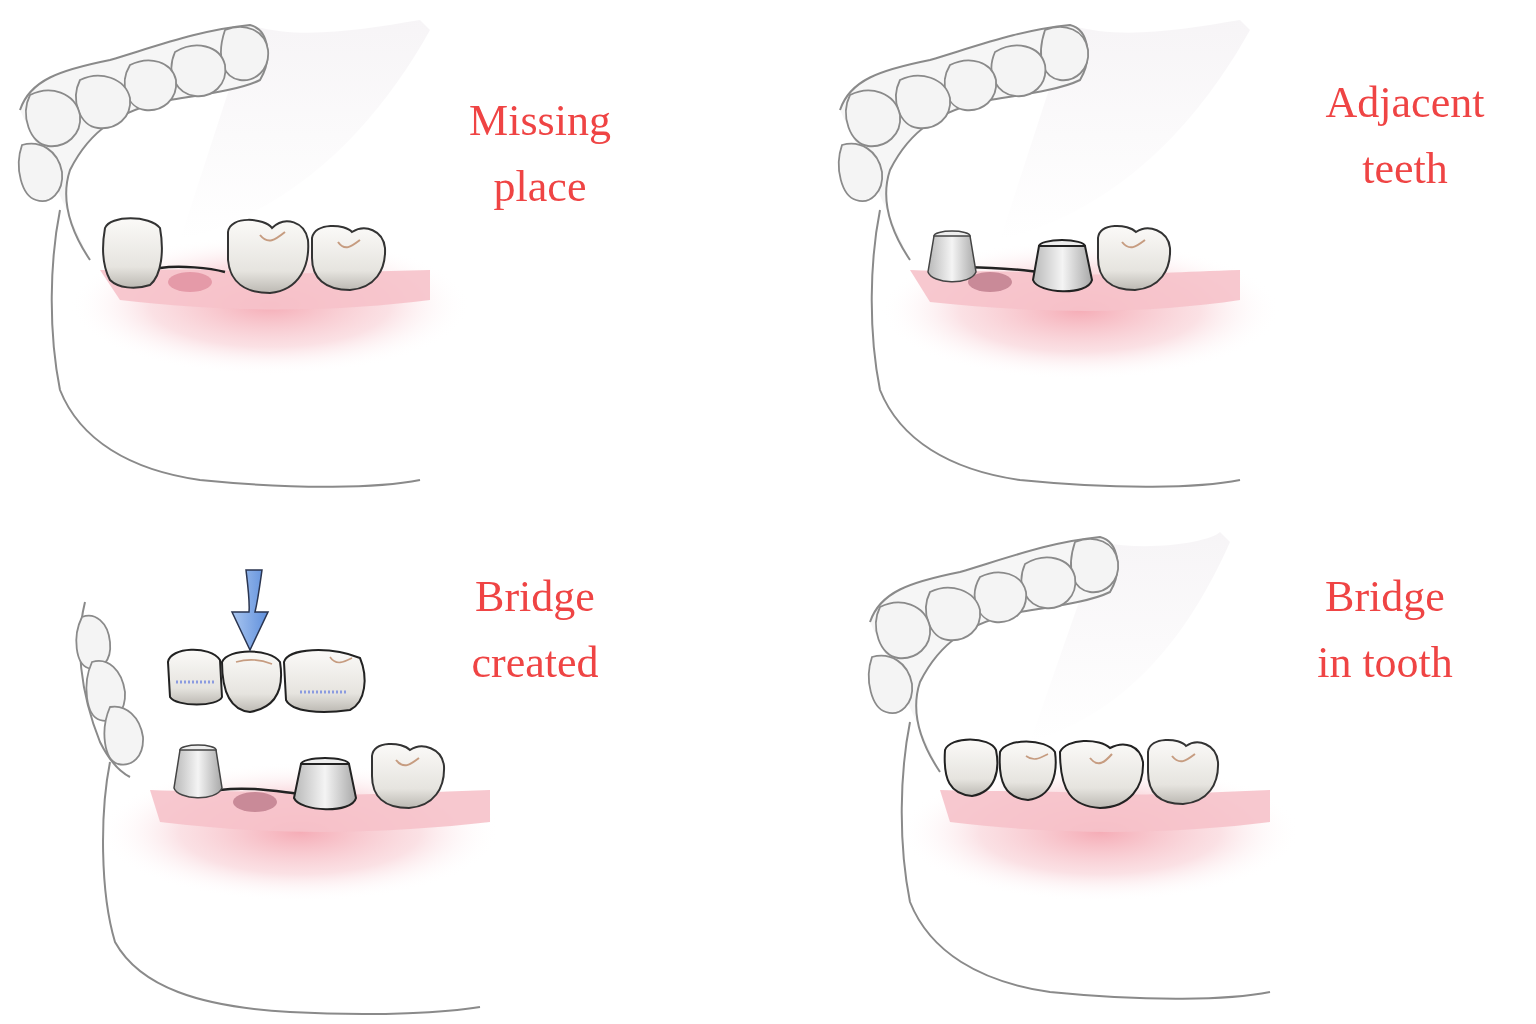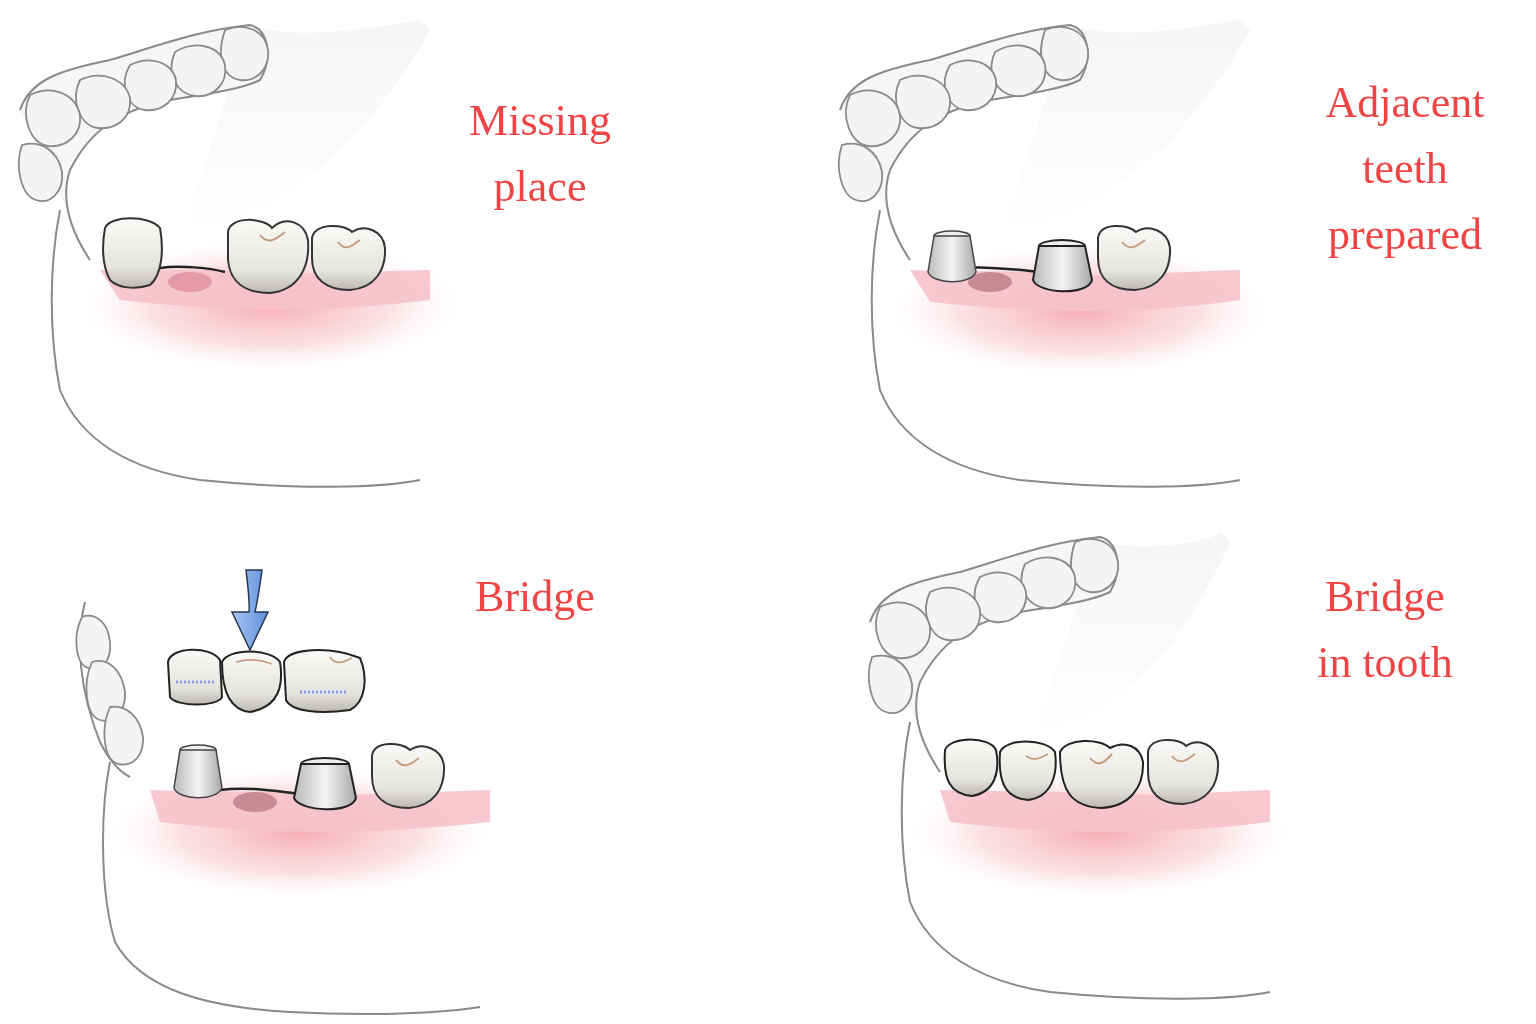--- a/index.html
+++ b/index.html
@@ -101,21 +101,20 @@
       <path d="M239,246 L233,280 C238,294 288,296 292,280 L285,246 Z" fill="url(#stumpGrad)" stroke="#222" stroke-width="2"></path>
     </g>
     <g>
       <path d="M298,238 C300,222 328,224 336,232 C348,224 368,230 370,248 C371,270 360,288 335,290 C310,290 298,278 298,258Z" fill="url(#toothGrad)" stroke="#333" stroke-width="2"></path>
       <path d="M322,242 C330,252 337,246 345,240" stroke="#c69c80" stroke-width="2" fill="none"></path>
     </g>
   </svg>
   <div class="label" style="left:480px;top:70px;width:250px;">
     <span>Adjacent</span>
     <span>teeth</span>
-    <span>prepared</span>
   </div>
 </div>
 
 <div class="panel" style="left:0;top:512px;">
   <svg width="768" height="512">
     <path d="M85,90 C75,130 80,180 100,230 C110,250 120,260 130,265" fill="none" stroke="#8a8a8a" stroke-width="2"></path>
     <g fill="#f4f4f4" stroke="#8a8a8a" stroke-width="1.8">
       <path d="M82,105 C95,100 108,110 110,130 C112,150 100,160 88,156 C76,152 72,125 82,105Z"></path>
       <path d="M92,150 C108,145 122,158 125,180 C126,200 114,212 100,208 C86,204 82,172 92,150Z"></path>
       <path d="M110,195 C126,192 140,205 143,225 C144,245 132,255 118,252 C104,248 100,218 110,195Z"></path>
@@ -145,20 +144,21 @@
       <path d="M284,150 C288,136 330,134 360,146 C368,165 366,190 350,198 C320,202 292,200 286,188 Z" fill="url(#toothGrad)" stroke="#222" stroke-width="2"></path>
       <path d="M300,180 L346,180" stroke="#8b9be0" stroke-width="3" stroke-dasharray="2 2"></path>
       <path d="M330,145 C336,154 344,150 352,146" stroke="#c69c80" stroke-width="1.6" fill="none"></path>
     </g>
     <g>
       <path d="M246,58 C248,75 250,90 249,100 L232,100 L250,138 L268,100 L255,100 C258,88 260,72 262,58 Z" fill="url(#arrowGrad)" stroke="#2a3550" stroke-width="1.5"></path>
     </g>
   </svg>
   <div class="label" style="left:420px;top:52px;width:230px;">
     <span>Bridge</span>
+    <span>created</span>
   </div>
 </div>
 
 <div class="panel" style="left:800px;top:512px;">
   <svg width="768" height="512">
     <path d="M300,30 C350,40 410,30 420,20 L430,30 C390,120 330,200 230,230 Z" fill="url(#jawGrad)" opacity="0.7"></path>
     <path d="M70,110 C80,80 110,70 160,60 C210,45 250,30 300,25 C320,30 322,60 310,80 C290,90 250,95 220,100 C170,110 140,130 120,170 C110,200 120,230 140,260" fill="#f6f6f6" stroke="#8a8a8a" stroke-width="2"></path>
     <g fill="#f4f4f4" stroke="#8a8a8a" stroke-width="1.8">
       <path d="M275,30 C295,22 315,30 318,50 C320,70 305,82 290,80 C275,78 265,60 275,30Z"></path>
       <path d="M225,52 C245,40 270,45 275,65 C278,85 262,98 245,96 C228,94 215,75 225,52Z"></path>

